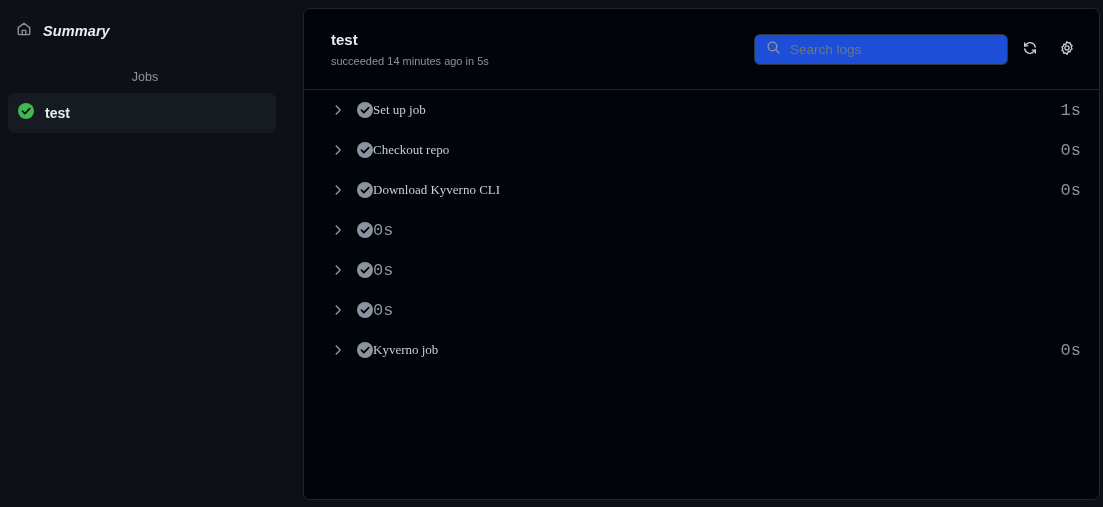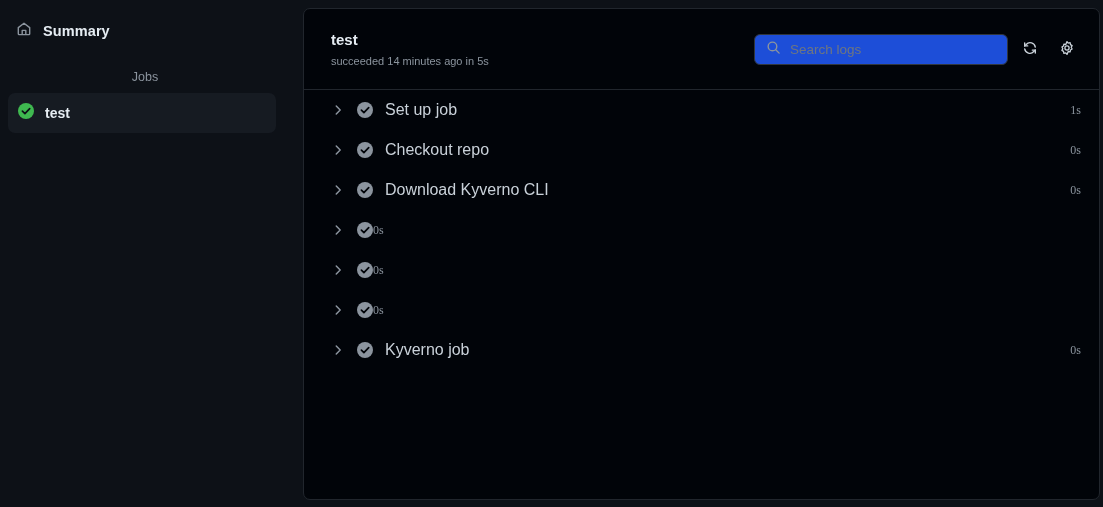--- a/index.html
+++ b/index.html
@@ -32,20 +32,21 @@
     padding-top: 14px;
     box-sizing: border-box;
   }
   .summary-row {
     display: flex;
     align-items: center;
     gap: 11px;
     height: 34px;
     padding: 0 8px 0 16px;
     cursor: pointer;
+    font-style: italic;
   }
   .summary-label {
     font-size: 14.5px;
     font-weight: 700;
     color: #e6edf3;
     letter-spacing: .1px;
   }
   .jobs-heading {
     font-size: 12.5px;
     color: #8b949e;
@@ -174,29 +175,29 @@
     justify-content: center;
     flex: 0 0 18px;
   }
   .step-status {
     margin-left: 10px;
     display: flex;
     align-items: center;
     flex: 0 0 16px;
   }
   .step-name {
-    margin-left: 12px;
-    font-size: 16px;
+    font-size: 13px;
     color: #c9d1d9;
     flex: 1;
     white-space: nowrap;
+    font-family: Liberation Serif, serif;
   }
   .step-duration {
-    font-family: Liberation Serif, serif;
-    font-size: 12px;
+    font-family: Liberation Mono, monospace;
+    font-size: 17px;
     color: #8b949e;
     text-align: right;
   }
 </style>
 </head>
 <body>
 
 <div class="app">
 
   <div class="sidebar">

